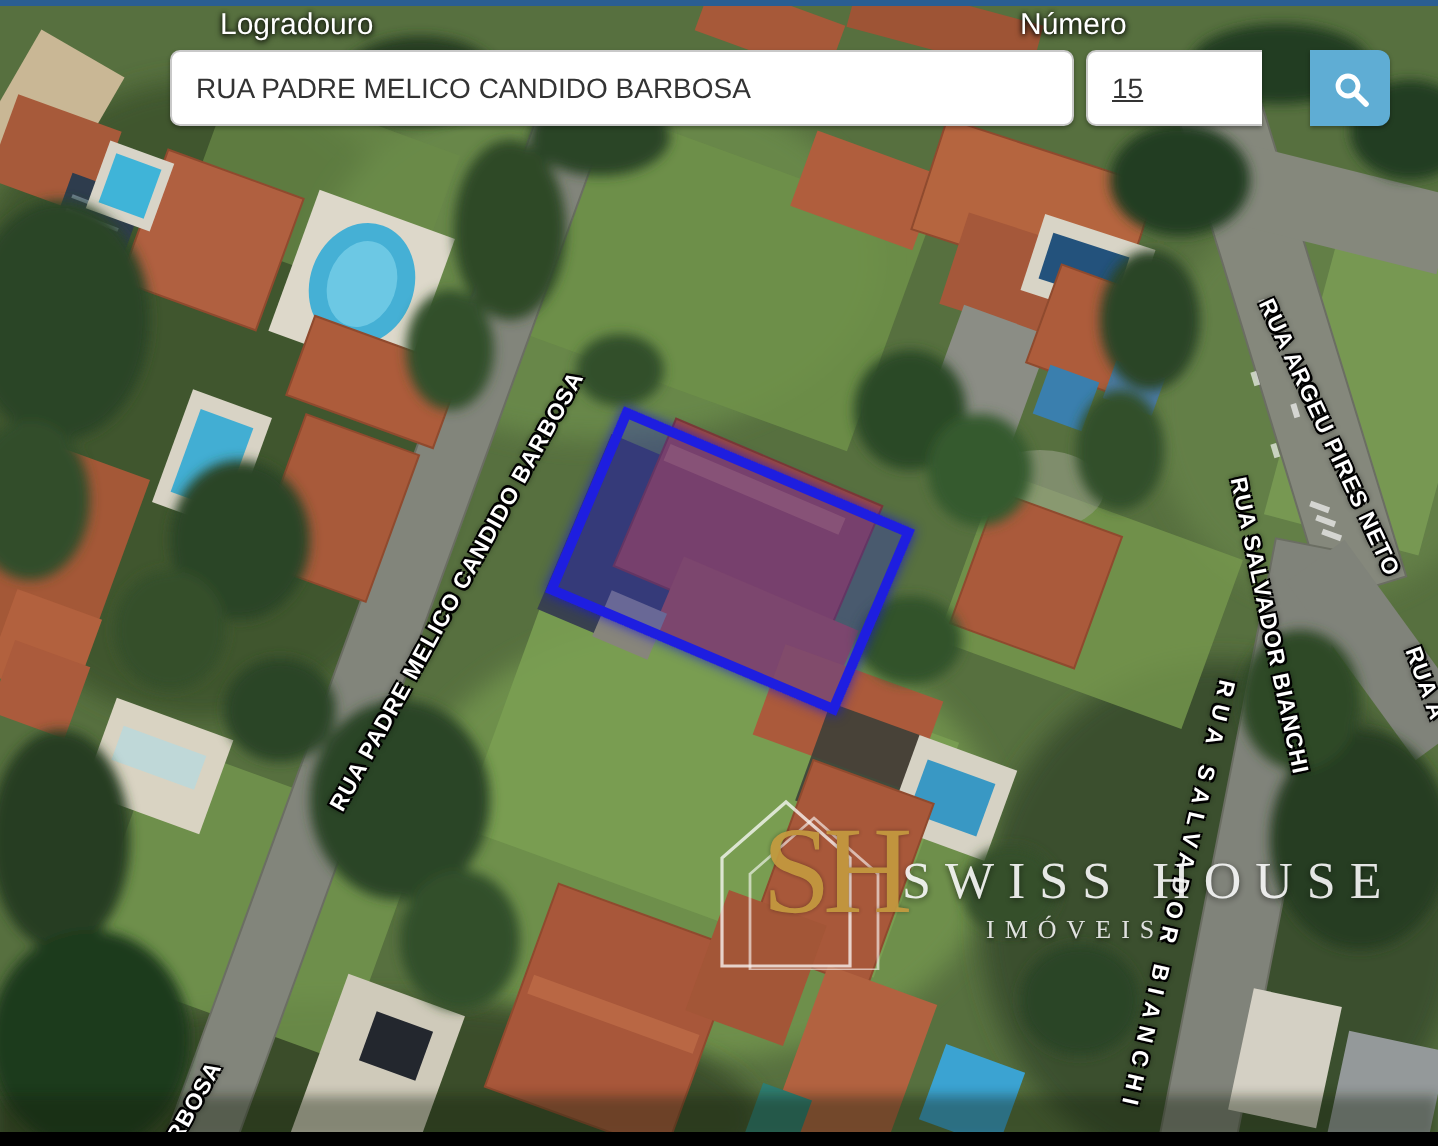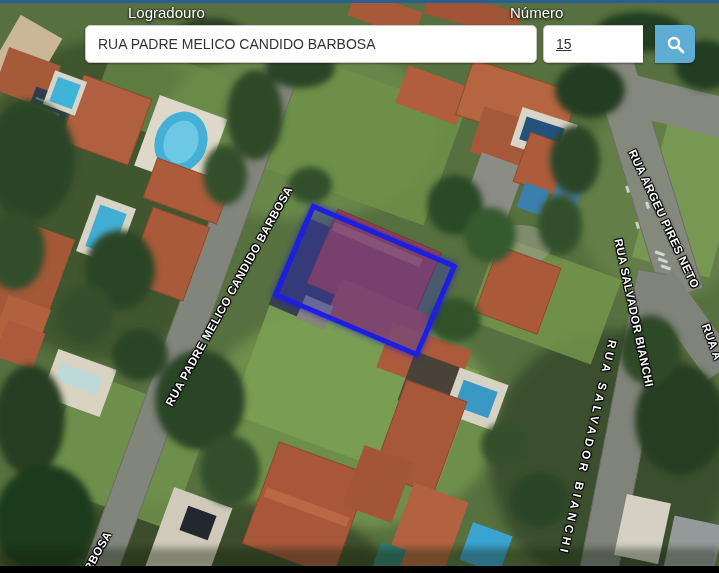--- a/index.html
+++ b/index.html
@@ -55,30 +55,30 @@
   
   .top-strip{position:absolute;left:0;top:0;width:719px;height:3px;background:#2a5e92;z-index:40;}
   .bottom-bar{position:absolute;left:0;top:566px;width:719px;height:7px;background:#000;z-index:40;}
 
   
   .search-form{position:absolute;left:0;top:0;width:719px;height:70px;z-index:50;}
   .form-label{
     position:absolute;font-size:15px;color:#fff;
     text-shadow:0 1px 3px rgba(0,0,0,.95),0 0 2px rgba(0,0,0,.8);
   }
-  .lbl-logradouro{left:100px;top:4px;padding-left:28px;}
+  .lbl-logradouro{left:82px;top:4px;padding-left:28px;}
   .lbl-numero{left:510px;top:4px;}
   .form-input{
     position:absolute;top:25px;height:38px;box-sizing:border-box;
     border:1px solid #c9c9c9;background:#fff;color:#333;
     font:14px "Liberation Sans",sans-serif;padding:0 12px;outline:none;
     box-shadow:0 1px 2px rgba(0,0,0,.35);
   }
   .inp-street{left:85px;width:452px;border-radius:5px;}
-  .inp-numero{left:543px;width:100px;border-radius:5px 0 0 5px;border-right:none;text-decoration:underline;}
+  .inp-numero{left:543px;width:88px;border-radius:5px 0 0 5px;border-right:none;text-decoration:underline;}
   .search-btn{
     position:absolute;left:655px;top:25px;width:40px;height:38px;
     background:#5fadd4;border:none;border-radius:0 6px 6px 0;cursor:pointer;
     display:flex;align-items:center;justify-content:center;
     box-shadow:0 1px 2px rgba(0,0,0,.35);
   }
 </style>
 </head>
 <body>
 
@@ -227,20 +227,29 @@
 
     <div class="property-highlight"></div>
 
     <div class="street-label sl0">RUA PADRE MELICO CANDIDO BARBOSA</div>
     <div class="street-label sl1">RUA PADRE MELICO CANDIDO BARBOSA</div>
     <div class="street-label sl2">RUA ARGEU PIRES NETO</div>
     <div class="street-label sl3">RUA SALVADOR BIANCHI</div>
     <div class="street-label sl4">RUA SALVADOR BIANCHI</div>
     <div class="street-label sl5">RUA A</div>
 
+    <div class="watermark">
+      <svg class="wm-house" width="100" height="92" viewBox="0 0 100 92">
+        <path d="M6 36 L38 8 L70 36 L70 90 L6 90 Z" fill="none" stroke="rgba(255,255,255,0.8)" stroke-width="1.6"></path>
+        <path d="M20 44 L52 16 L84 44 L84 92 L20 92 Z" fill="none" stroke="rgba(255,255,255,0.65)" stroke-width="1.4"></path>
+      </svg>
+      <div class="wm-sh">SH</div>
+      <div class="wm-name">SWISS HOUSE</div>
+      <div class="wm-sub">IMÓVEIS</div>
+    </div>
   </div>
 
   <div class="top-strip"></div>
   <div class="bottom-bar"></div>
 
   <div class="search-form">
     <div class="form-label lbl-logradouro">Logradouro</div>
     <input class="form-input inp-street" type="text" value="RUA PADRE MELICO CANDIDO BARBOSA" style="">
     <div class="form-label lbl-numero">Número</div>
     <input class="form-input inp-numero" type="text" value="15" style="">

